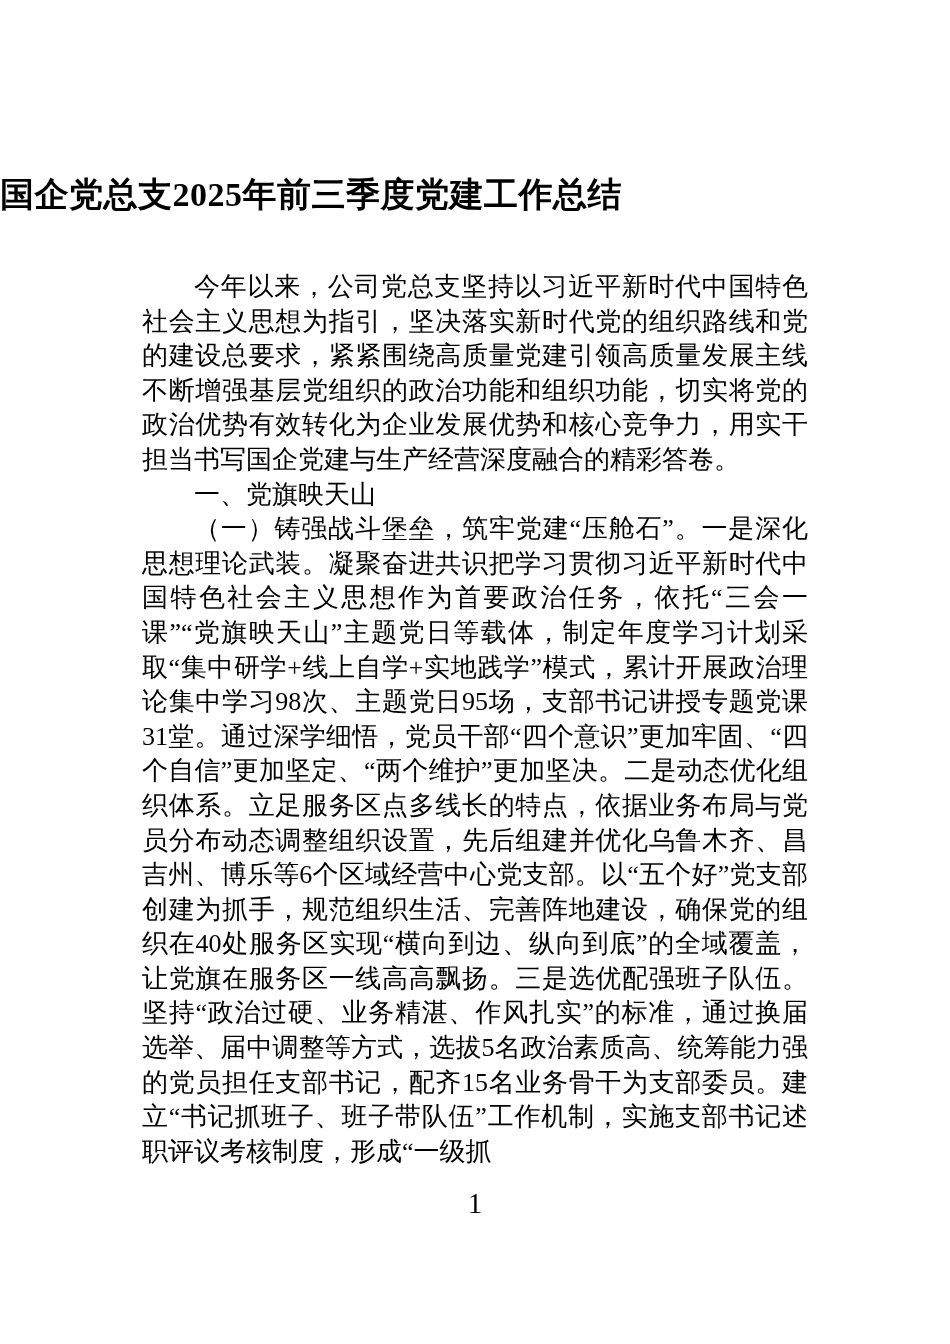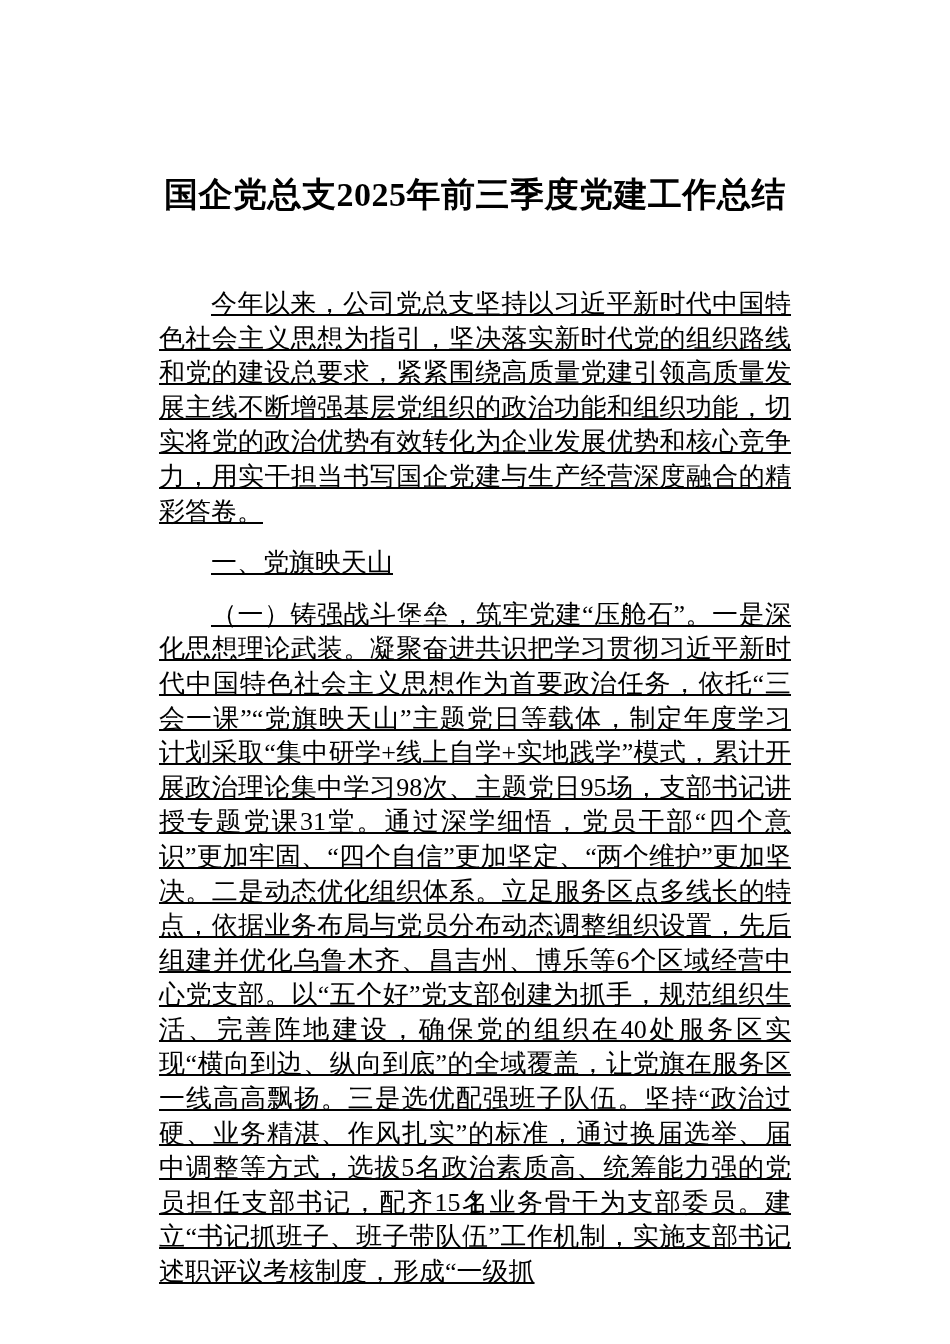--- a/index.html
+++ b/index.html
@@ -15,42 +15,41 @@
     color: #000000;
     font-family: "Liberation Serif", "DejaVu Serif", serif;
     overflow: hidden;
   }
   .doc-title {
     position: absolute;
     top: 172px;
     left: 0;
     right: 0;
     margin: 0;
-    text-align: center;
+    text-align: left;
     font-size: 34px;
     line-height: 46px;
     font-weight: bold;
     letter-spacing: 0.5px;
   }
   .doc-body {
     position: absolute;
     top: 270px;
     left: 142px;
     width: 666px;
     font-size: 26px;
     line-height: 34.6px;
     text-align: justify;
     line-break: strict;
     word-break: normal;
   }
   .doc-par {
-    margin: 17px;
+    margin: 0;
     padding: 0;
     text-indent: 2em;
-    text-decoration: underline;
   }
   .doc-heading {
     font-weight: normal;
   }
   .page-number {
     position: absolute;
     top: 1186px;
     left: 0;
     right: 0;
     text-align: center;

